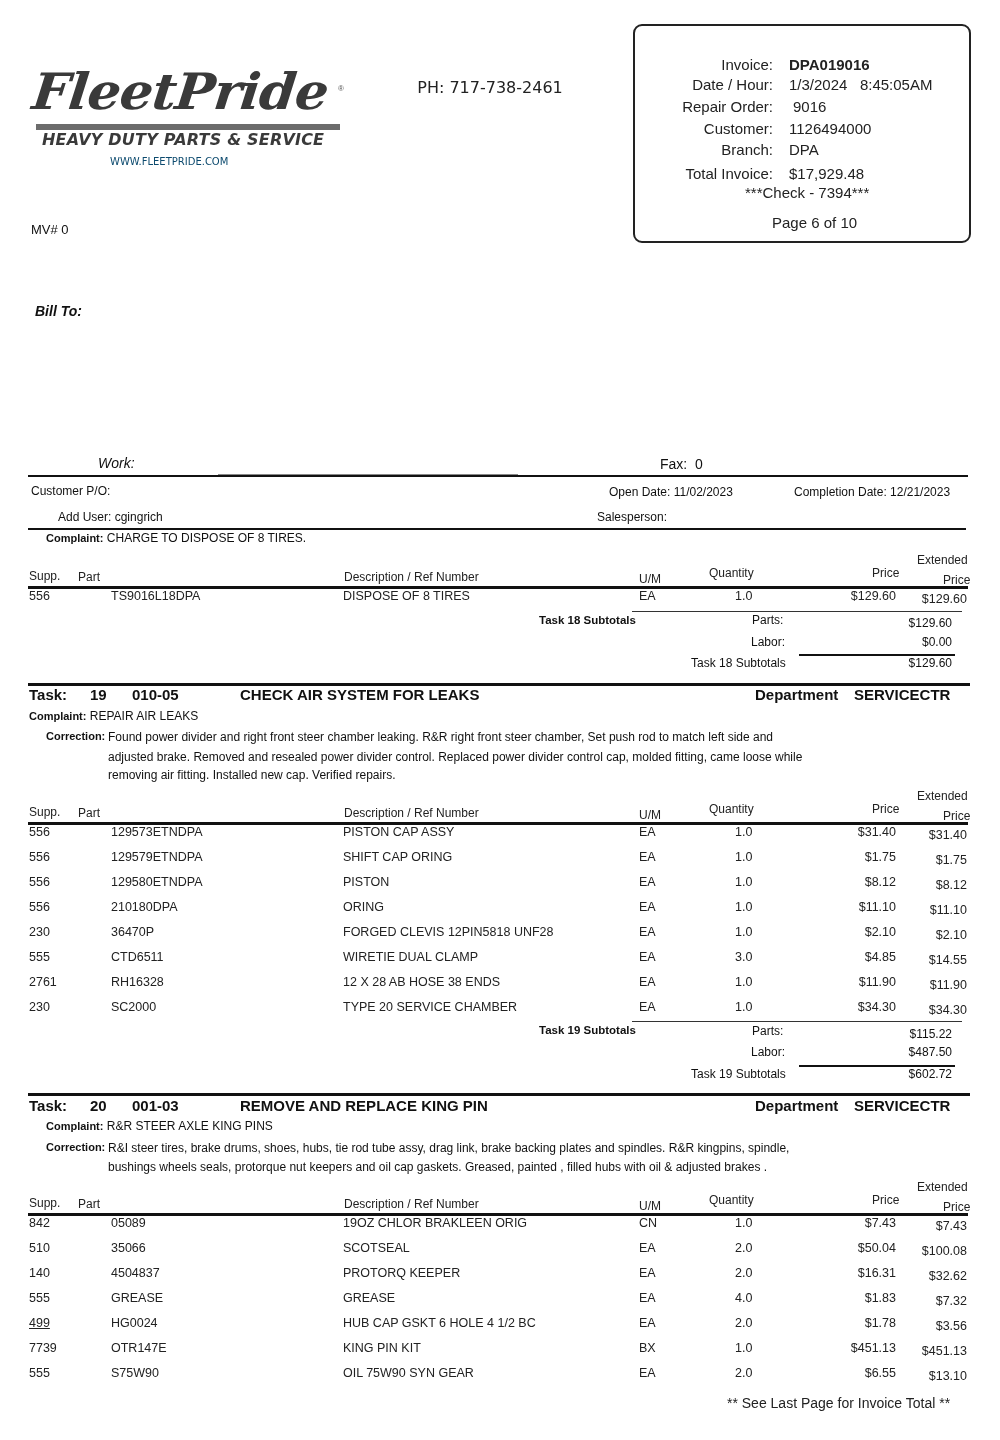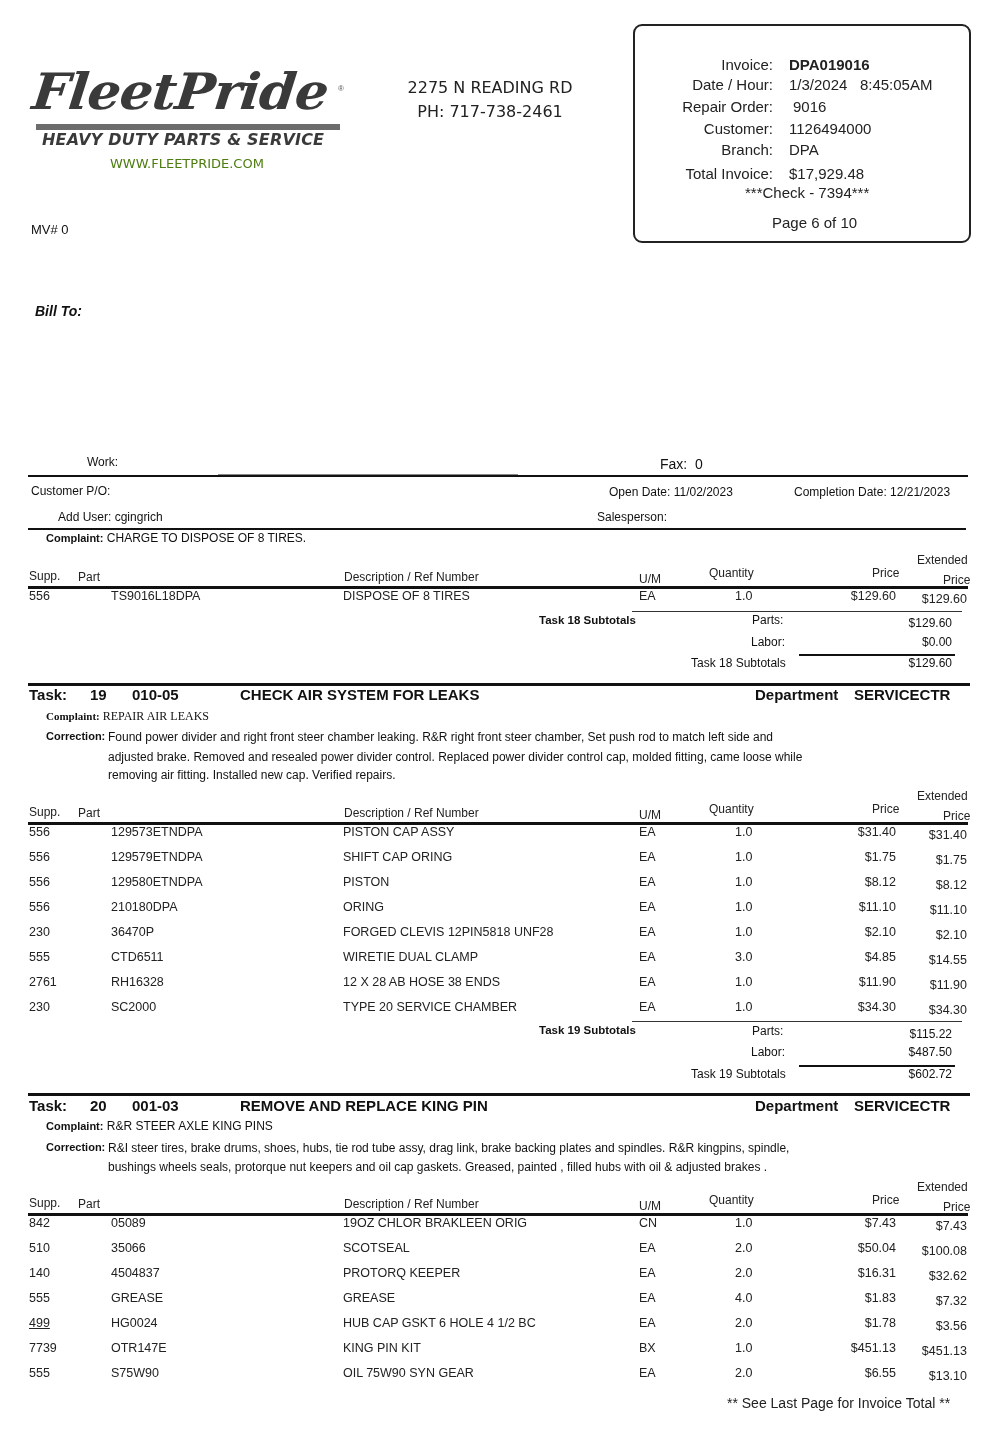--- a/index.html
+++ b/index.html
@@ -9,21 +9,21 @@
 
   
   .logo-wrap { position: absolute; left: 30px; top: 62px; width: 330px; height: 120px; }
   .logo-main { position: absolute; left: 6px; top: 0; font-family: "DejaVu Serif", serif; font-weight: 900;
                font-style: italic; font-size: 50px; color: #3a3a3a; letter-spacing: -1px;
                transform: scaleX(1.05) skewX(-6deg); transform-origin: left top; }
   .logo-reg { position: absolute; left: 308px; top: 22px; font-size: 8px; color: #555; }
   .logo-bar { position: absolute; left: 6px; top: 62px; width: 304px; height: 6px; background: #6c6c6c; }
   .logo-tag { position: absolute; left: 12px; top: 68px; font-family: "DejaVu Sans", sans-serif; font-weight: 700;
               font-style: italic; font-size: 16px; color: #3a3a3a; letter-spacing: 0.2px; }
-  .logo-url { position: absolute; left: 80px; top: 94px; font-family: "DejaVu Sans", sans-serif; font-size: 13px; color: #4d7c0f; }
+  .logo-url { position: absolute; left: 80px; top: 94px; font-family: "DejaVu Sans", sans-serif; font-size: 10px; color: #0c4a6e; }
 
   .center-addr { position: absolute; left: 350px; top: 76px; width: 280px; text-align: center;
                  font-family: "DejaVu Sans", sans-serif; font-size: 16px; line-height: 23.5px; color: #222; }
 
   .inv-box { position: absolute; left: 633px; top: 24px; width: 334px; height: 215px;
              border: 2.5px solid #222; border-radius: 9px; }
   .inv-row { position: absolute; font-size: 15px; color: #222; }
   .inv-label { position: absolute; right: 196px; text-align: right; white-space: nowrap; }
   .inv-val { position: absolute; left: 154px; white-space: nowrap; }
 
@@ -40,21 +40,20 @@
 
 <div class="logo-wrap">
   <div class="logo-main">FleetPride</div>
   <div class="logo-reg">®</div>
   <div class="logo-bar"></div>
   <div class="logo-tag">HEAVY DUTY PARTS &amp; SERVICE</div>
   <div class="logo-url">WWW.FLEETPRIDE.COM</div>
 </div>
 
 <div class="center-addr">
-  <div>2275 N READING RD</div>
   <div>PH: 717-738-2461</div>
 </div>
 
 <div class="inv-box">
   <div class="inv-row" style="top:30px;width:100%;">
     <span class="inv-label">Invoice:</span>
     <span class="inv-val bold">DPA019016</span>
   </div>
   <div class="inv-row" style="top:50px;width:100%;">
     <span class="inv-label">Date / Hour:</span>
@@ -76,21 +75,21 @@
     <span class="inv-label">Total Invoice:</span>
     <span class="inv-val">$17,929.48</span>
   </div>
   <div class="inv-row" style="top:158px;left:110px;">***Check - 7394***</div>
   <div class="inv-row" style="top:188px;left:137px;">Page 6 of 10</div>
 </div>
 
 <div class="abs small" style="left:31px;top:222px;font-size:13px;">MV# 0</div>
 <div class="abs bold" style="left:35px;top:303px;font-size:14px;font-style:italic;">Bill To:</div>
 
-<div class="abs" style="left:87px;top:455px;font-size:12px;">Work:</div>
+<div class="abs" style="left:98px;top:455px;font-size:14px;font-style:italic;">Work:</div>
 <div class="abs" style="left:660px;top:456px;font-size:14px;"><span>Fax:</span>&nbsp;&nbsp;<span>0</span></div>
 <div class="hr" style="left:28px;top:475px;width:940px;height:2px;"></div>
 <div class="hr" style="left:218px;top:474px;width:300px;height:1px;background:#888;"></div>
 
 <div class="abs small" style="left:31px;top:484px;">Customer P/O:</div>
 <div class="abs small" style="left:609px;top:485px;">Open Date: 11/02/2023</div>
 <div class="abs small" style="left:794px;top:485px;">Completion Date: 12/21/2023</div>
 <div class="abs small" style="left:58px;top:510px;">Add User: cgingrich</div>
 <div class="abs small" style="left:597px;top:510px;">Salesperson:</div>
 <div class="hr" style="left:28px;top:528px;width:938px;height:2px;"></div>
@@ -133,21 +132,21 @@
 <div class="hr" style="left:28px;top:683px;width:942px;height:3px;"></div>
 
 <div>
   <div class="abs task-head" style="left:29px;top:686px;">Task:</div>
   <div class="abs task-head" style="left:90px;top:686px;">19</div>
   <div class="abs task-head" style="left:132px;top:686px;">010-05</div>
   <div class="abs task-head" style="left:240px;top:686px;">CHECK AIR SYSTEM FOR LEAKS</div>
   <div class="abs task-head" style="left:755px;top:686px;">Department</div>
   <div class="abs task-head" style="left:854px;top:686px;">SERVICECTR</div>
 </div>
-<div class="abs small" style="left:46px;top:709px;font-family:Liberation Serif, serif;"><span class="bold" style="font-size:11px">Complaint:</span>&nbsp;<span>REPAIR AIR LEAKS</span></div>
+<div class="abs small" style="left:29px;top:709px;"><span class="bold" style="font-size:11px">Complaint:</span>&nbsp;<span>REPAIR AIR LEAKS</span></div>
 <div class="abs bold" style="left:46px;top:730px;font-size:11px;">Correction:</div>
 <div class="abs small" style="left:108px;top:730px;">Found power divider and right front steer chamber leaking. R&amp;R right front steer chamber, Set push rod to match left side and</div>
 <div class="abs small" style="left:108px;top:750px;">adjusted brake. Removed and resealed power divider control. Replaced power divider control cap, molded fitting, came loose while</div>
 <div class="abs small" style="left:108px;top:768px;">removing air fitting. Installed new cap. Verified repairs.</div>
 
 <div>
   <div class="abs tbl-head" style="left:29px;top:805px;">Supp.</div>
   <div class="abs tbl-head" style="left:78px;top:806px;">Part</div>
   <div class="abs tbl-head" style="left:344px;top:806px;">Description / Ref Number</div>
   <div class="abs tbl-head" style="left:639px;top:808px;">U/M</div>

